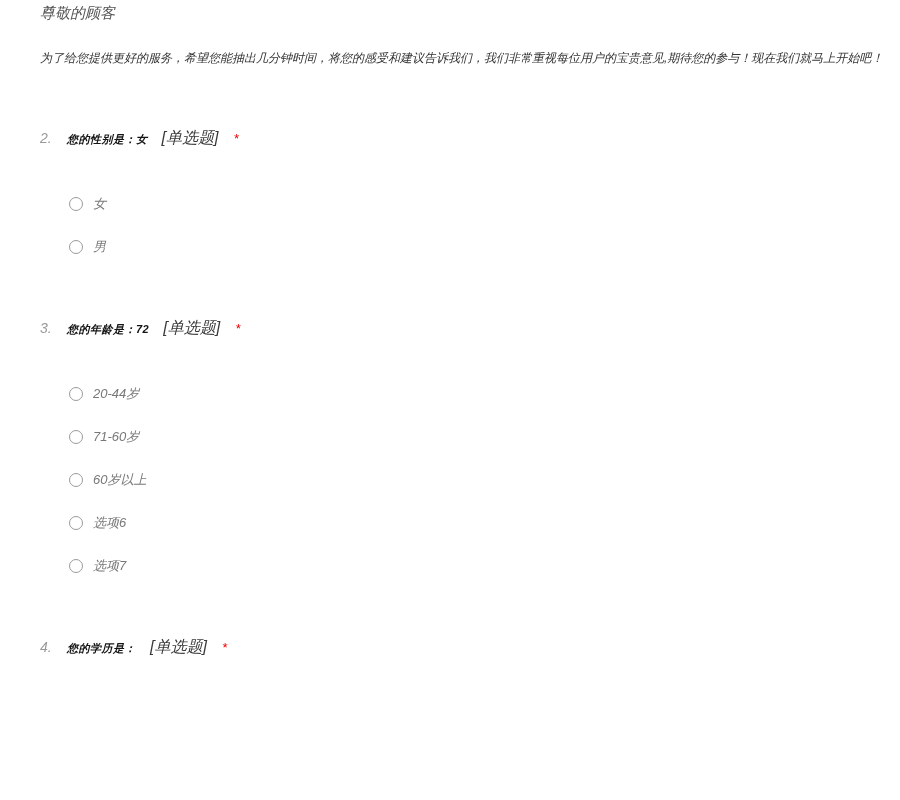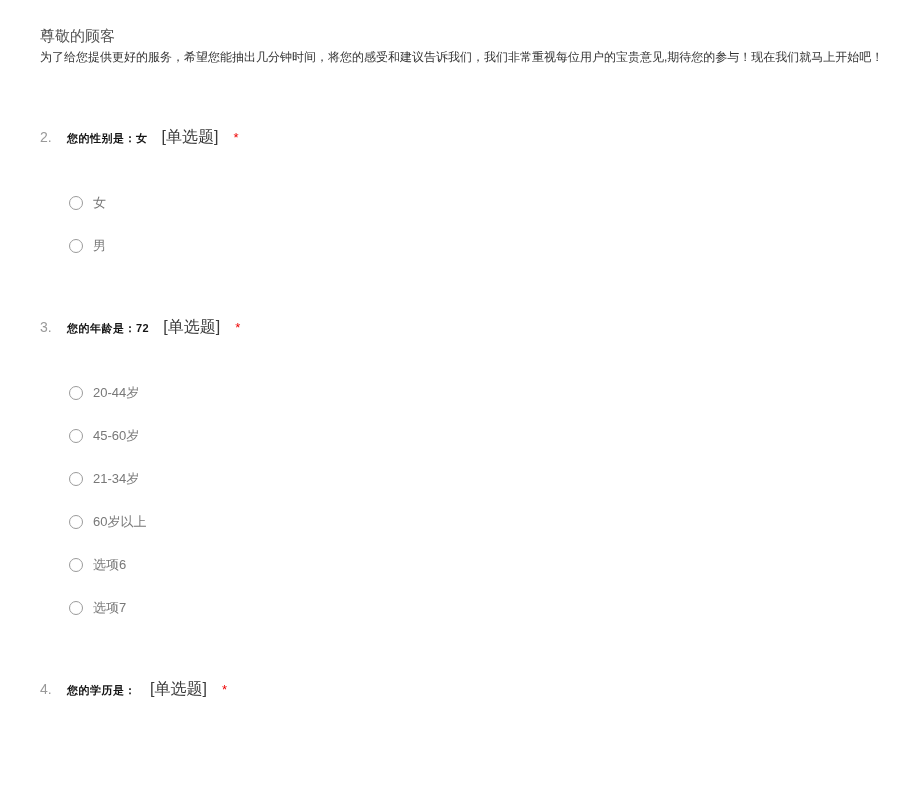--- a/index.html
+++ b/index.html
@@ -3,29 +3,31 @@
 <meta charset="utf-8">
 <style>
   * { margin: 0; padding: 0; box-sizing: border-box; }
   html, body {
     width: 900px; height: 800px;
     background: #ffffff;
     overflow: hidden;
     font-family: "Liberation Sans", "DejaVu Sans", sans-serif;
   }
   .page {
-    padding: 25px 40px 0 40px;
+    padding: 2px 40px 0 40px;
+    font-style: italic;
   }
   .page-title {
     font-size: 15px;
     line-height: 22px;
     color: var(--title, #545454);
     font-weight: 400;
   }
   .intro {
+    margin-top: 24px;
     font-size: 12px;
     line-height: 21px;
     color: var(--intro, #333333);
     white-space: nowrap;
   }
   .question { margin-top: 49px; }
   .question:first-of-type { margin-top: 58px; }
   .q-header {
     display: flex;
     align-items: baseline;
@@ -114,27 +116,23 @@
     </div>
     <div class="option-list">
 
   <div class="option">
     <span class="radio"></span>
     <span class="option-label">20-44岁</span>
   </div>
 
   <div class="option">
     <span class="radio"></span>
-    <span class="option-label">45-60岁</span>
+    <span class="option-label">71-60岁</span>
   </div>
 
-  <div class="option">
-    <span class="radio"></span>
-    <span class="option-label">21-34岁</span>
-  </div>
 
   <div class="option">
     <span class="radio"></span>
     <span class="option-label">60岁以上</span>
   </div>
 
   <div class="option">
     <span class="radio"></span>
     <span class="option-label">选项6</span>
   </div>

